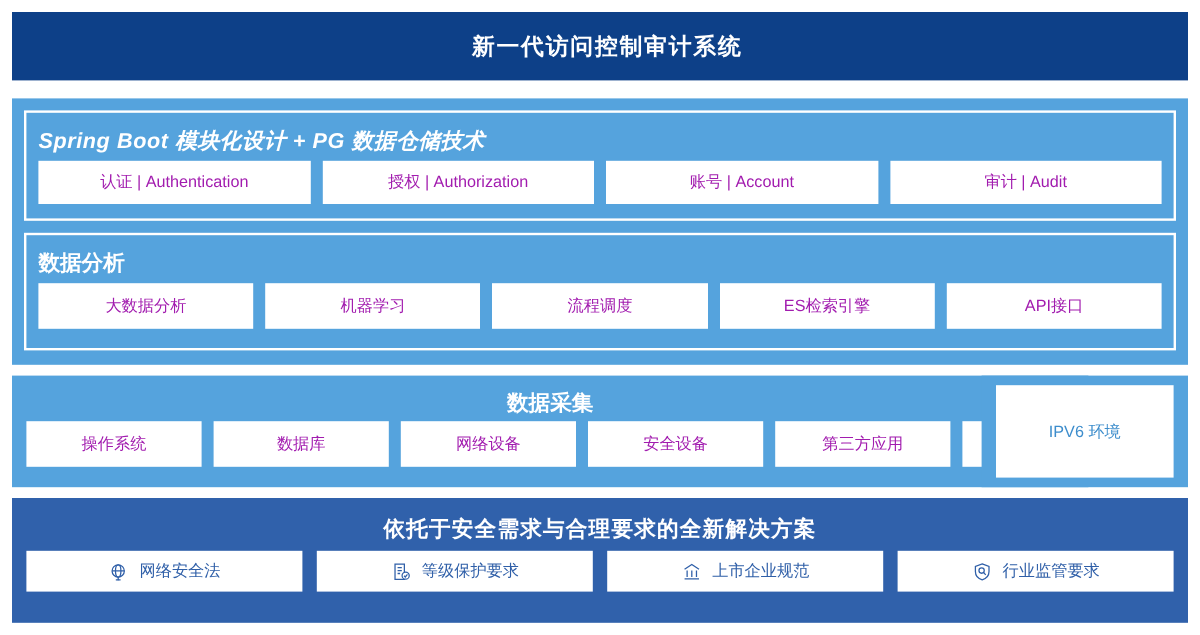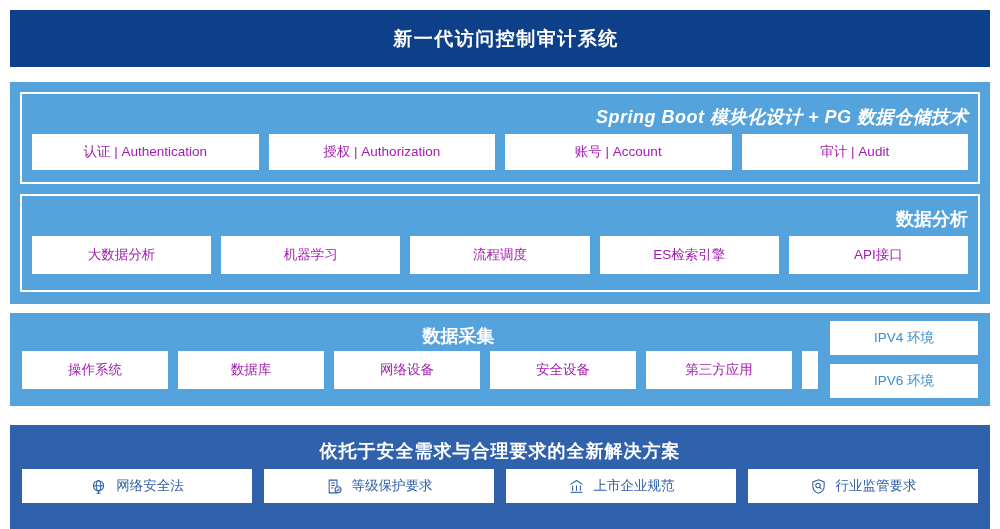--- a/index.html
+++ b/index.html
@@ -40,40 +40,39 @@
     letter-spacing: 1.5px;
     margin-left: 12px;
   }
 
   
   .panel-light {
     background: #55a3dd;
   }
   .panel-mid {
     background: #3061ab;
-    margin-top: 10px;
   }
 
   
   .app-layer {
     position: absolute;
     left: 10px;
     top: 82px;
     width: 980px;
     height: 222px;
     box-sizing: border-box;
     padding: 10px;
   }
   .inner-group {
     border: 2px solid #ffffff;
     box-sizing: border-box;
     padding: 6px 10px 10px 10px;
   }
   .group-title {
-    text-align: right;
+    text-align: left;
     color: #ffffff;
     font-size: 18px;
     font-weight: bold;
     line-height: 34px;
     height: 34px;
   }
   .group-title.italic {
     font-style: italic;
     letter-spacing: 0.5px;
   }
@@ -235,21 +234,20 @@
       <div class="card">操作系统</div>
       <div class="card">数据库</div>
       <div class="card">网络设备</div>
       <div class="card">安全设备</div>
       <div class="card">第三方应用</div>
       <div class="card card-ellipsis">...</div>
     </div>
   </div>
 
   <div class="env-panel panel-light">
-    <div class="env-card">IPV4 环境</div>
     <div class="env-card">IPV6 环境</div>
   </div>
 
   <div class="compliance-layer panel-mid">
     <div class="compliance-title">依托于安全需求与合理要求的全新解决方案</div>
     <div class="card-row">
 
       <div class="card">
         <span class="c-icon">
           <svg width="17" height="17" viewBox="0 0 24 24" fill="none" stroke="#2f5fa8" stroke-width="1.5">

